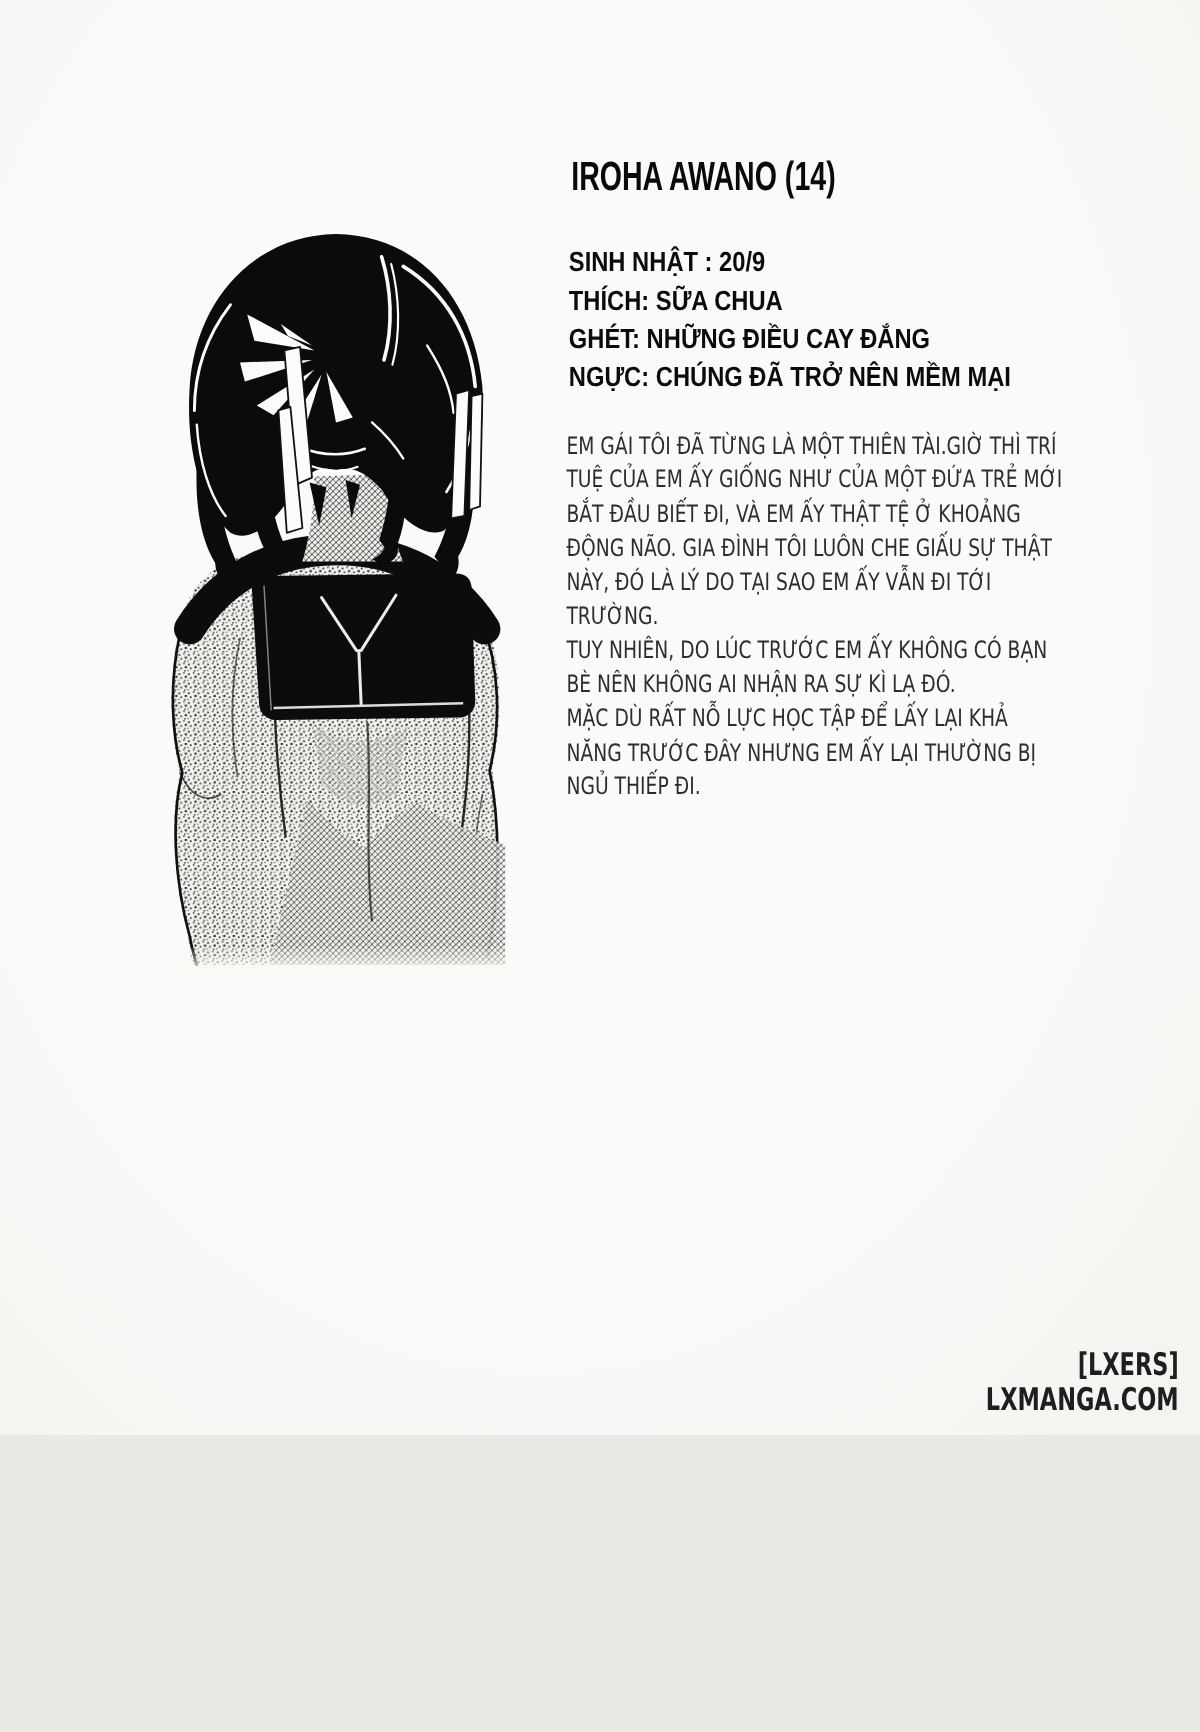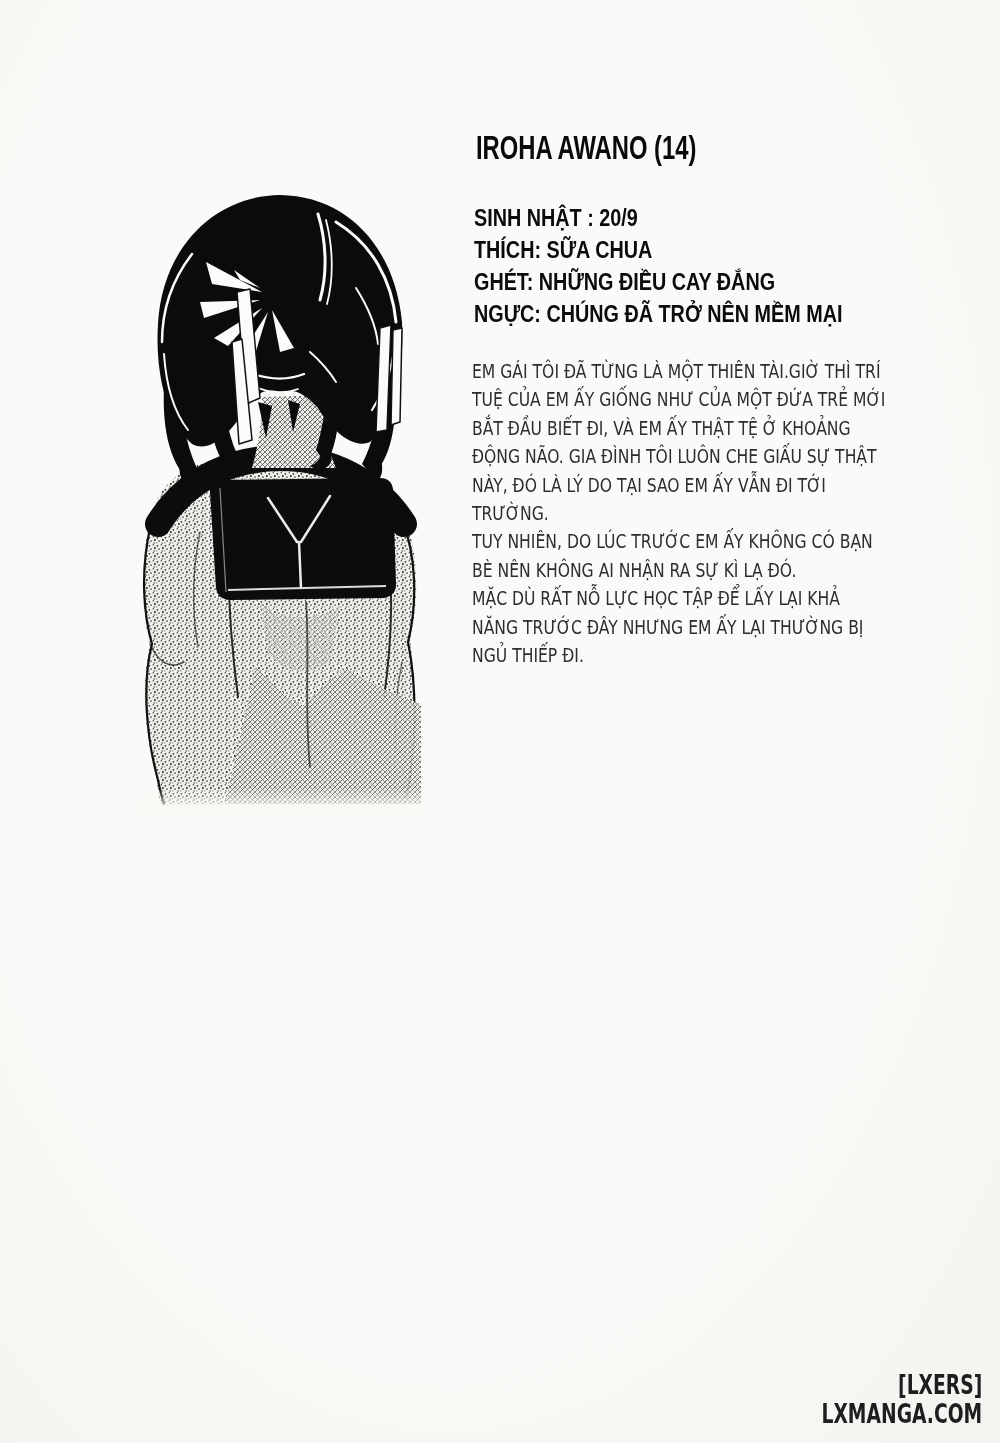--- a/index.html
+++ b/index.html
@@ -4,21 +4,21 @@
 <style>
   * { margin: 0; padding: 0; box-sizing: border-box; }
   html, body { width: 1000px; }
   body {
     font-family: "Liberation Sans", sans-serif;
     background: #e9e8e5;
   }
   .page {
     position: relative;
     width: 1000px;
-    height: 1443px;
+    height: 1196px;
     overflow: hidden;
     background: radial-gradient(ellipse at 45% 40%, #fbfaf8 55%, #f4f3f0 100%);
   }
   .char-title {
     position: absolute;
     left: 476px;
     top: 128px;
     font-size: 34px;
     font-weight: bold;
     color: #0a0a0a;

